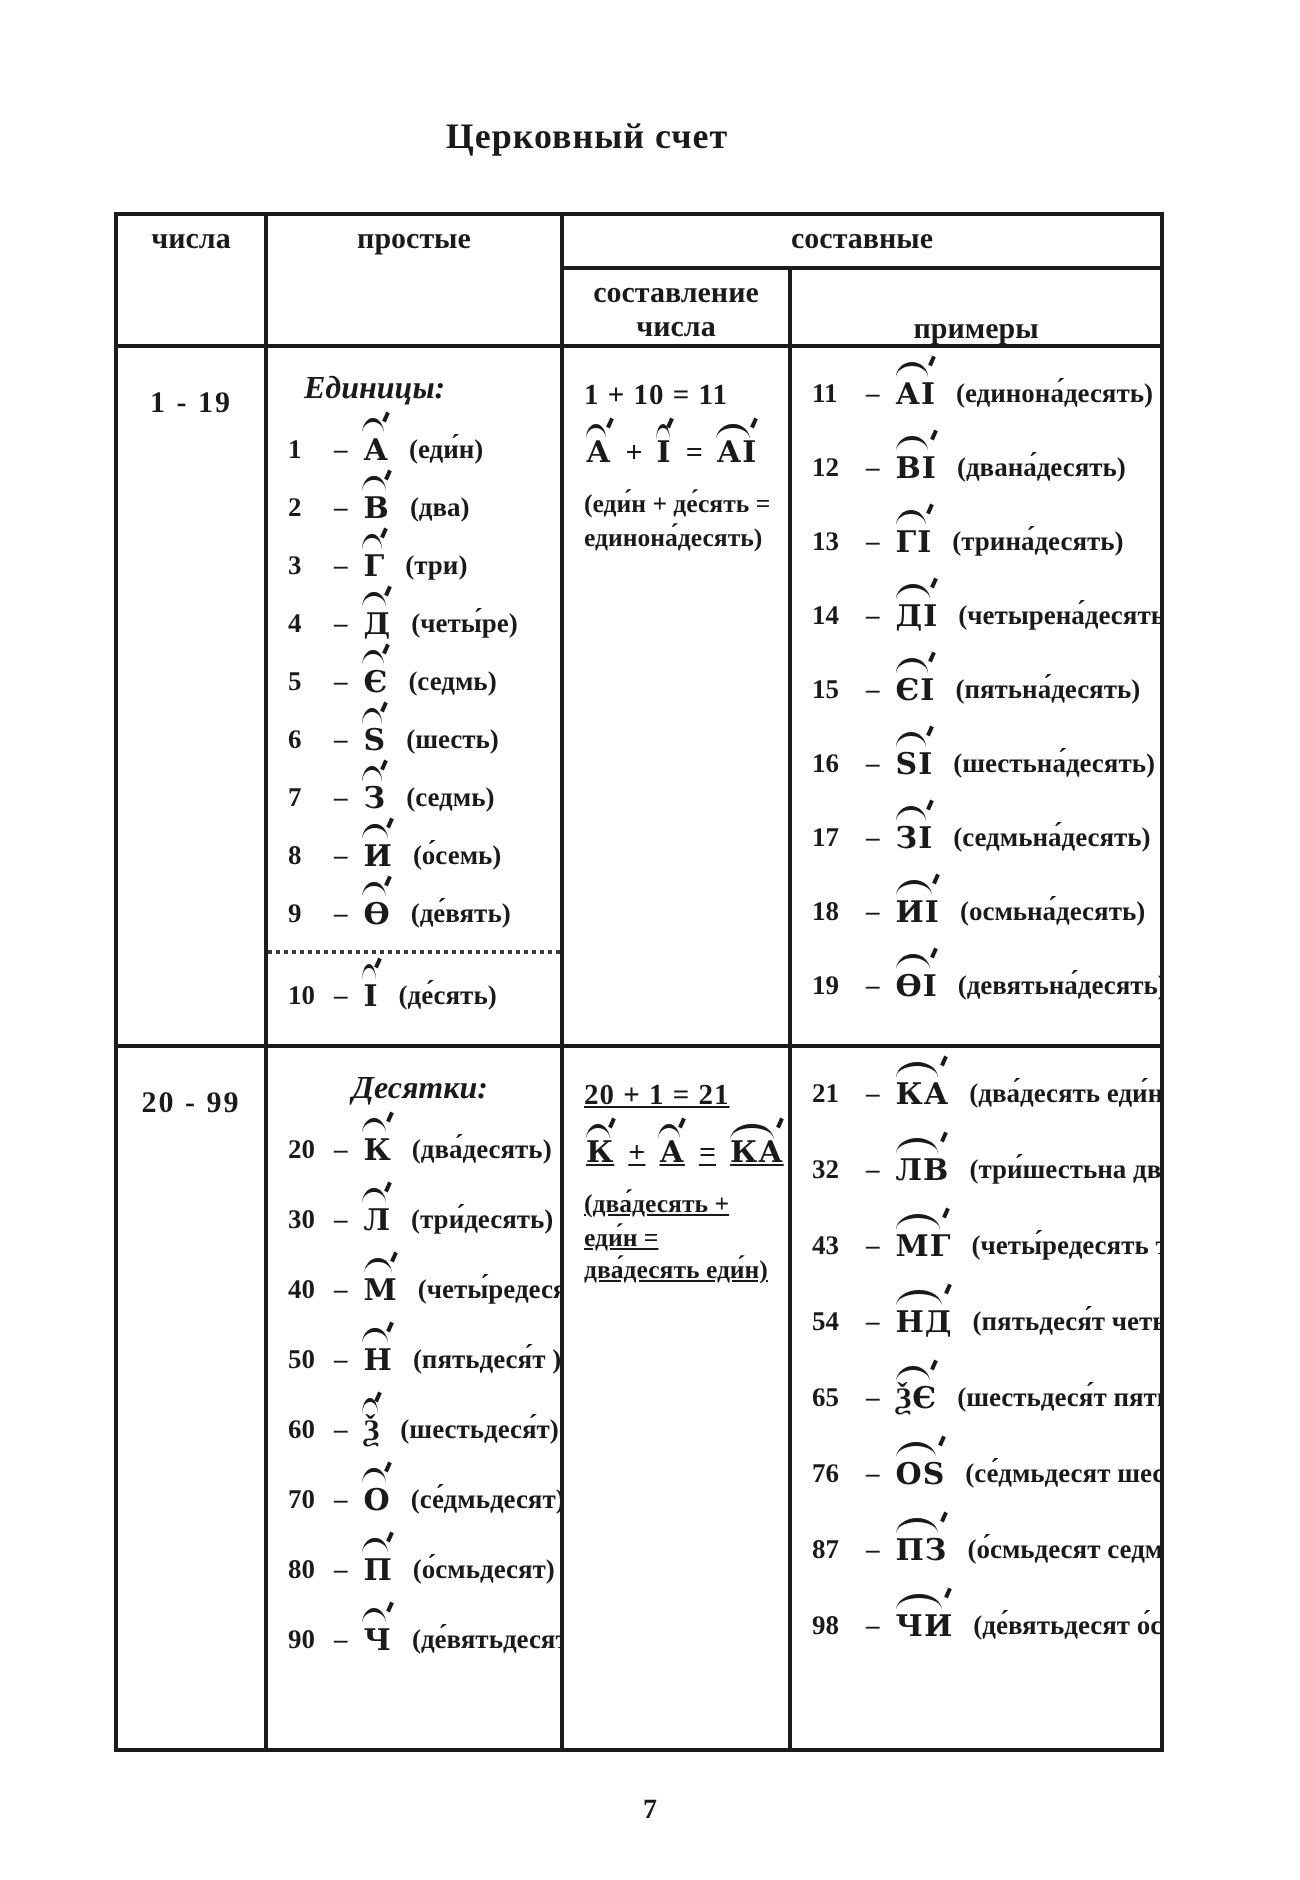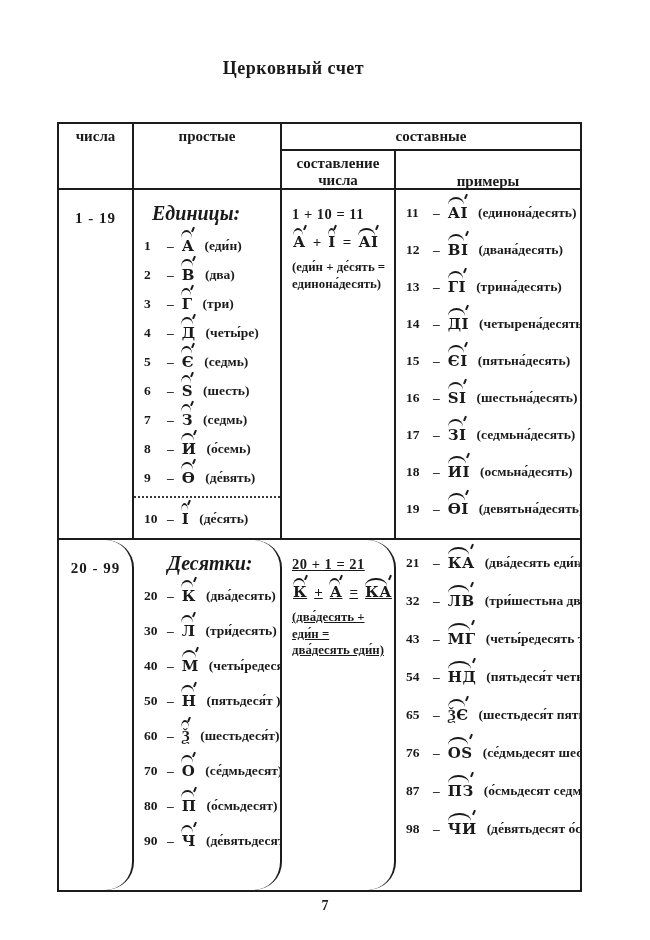--- a/index.html
+++ b/index.html
@@ -6,41 +6,41 @@
   body{
     width:650px;height:940px;position:relative;background:#ffffff;
     font-family:"Liberation Serif","DejaVu Serif",serif;color:#1a1a1a;
     -webkit-font-smoothing:antialiased;
   }
   .title{
     position:absolute;top:58px;left:0;width:587px;text-align:center;
     font-size:18px;font-weight:bold;letter-spacing:.5px;margin:0;
   }
   .ctable{
-    position:absolute;left:57px;top:122px;
+    position:absolute;left:57px;top:106px;
     display:grid;
     grid-template-columns:75px 148px 114px 184px;
     grid-template-rows:27px 39px 350px 350px;
     border:2px solid #1c1c1c;background:#fff;
   }
   .cell{border-right:2px solid #1c1c1c;border-bottom:2px solid #1c1c1c;overflow:hidden;}
   .cell.lastcol{border-right:none;}
-  .cell.lastrow{border-bottom:none;border-radius:28px;}
+  .cell.lastrow{border-bottom:none;}
   .h{font-weight:bold;font-size:15px;text-align:center;padding-top:4px;}
   .c-chisla{grid-column:1;grid-row:1/3;}
   .c-prostye{grid-column:2;grid-row:1/3;}
   .c-sostavnye{grid-column:3/5;grid-row:1;}
   .c-sostavlenie{grid-column:3;grid-row:2;line-height:1.15;}
   .c-primery{grid-column:4;grid-row:2;padding-top:22px;}
   .r1.c1{grid-column:1;grid-row:3;} .r1.c2{grid-column:2;grid-row:3;}
   .r1.c3{grid-column:3;grid-row:3;} .r1.c4{grid-column:4;grid-row:3;}
   .r2.c1{grid-column:1;grid-row:4;} .r2.c2{grid-column:2;grid-row:4;}
   .r2.c3{grid-column:3;grid-row:4;text-decoration:underline;} .r2.c4{grid-column:4;grid-row:4;}
   .range{font-weight:bold;font-size:15px;text-align:center;padding-top:20px;letter-spacing:1px;}
-  .group-title{font-weight:bold;font-style:italic;font-size:20px;margin:12px 0 10px 8px;}
+  .group-title{font-weight:bold;font-style:italic;font-size:16px;margin:12px 0 10px 8px;}
   .r2 .group-title{text-align:center;margin-left:0;}
   .listcell{padding:0 4px 0 10px;}
   .line{display:flex;align-items:center;line-height:22px;font-weight:bold;font-size:13.5px;white-space:nowrap;}
   .simple-list .line{margin-bottom:7px;}
   .r2 .simple-list .line{margin-bottom:13px;}
   .examples-list{padding-top:12px;}
   .r1 .examples-list .line{margin-bottom:15px;}
   .r2 .examples-list .line{margin-bottom:16px;}
   .num{min-width:20px;text-align:left;}
   .examples-list .num{min-width:24px;}

